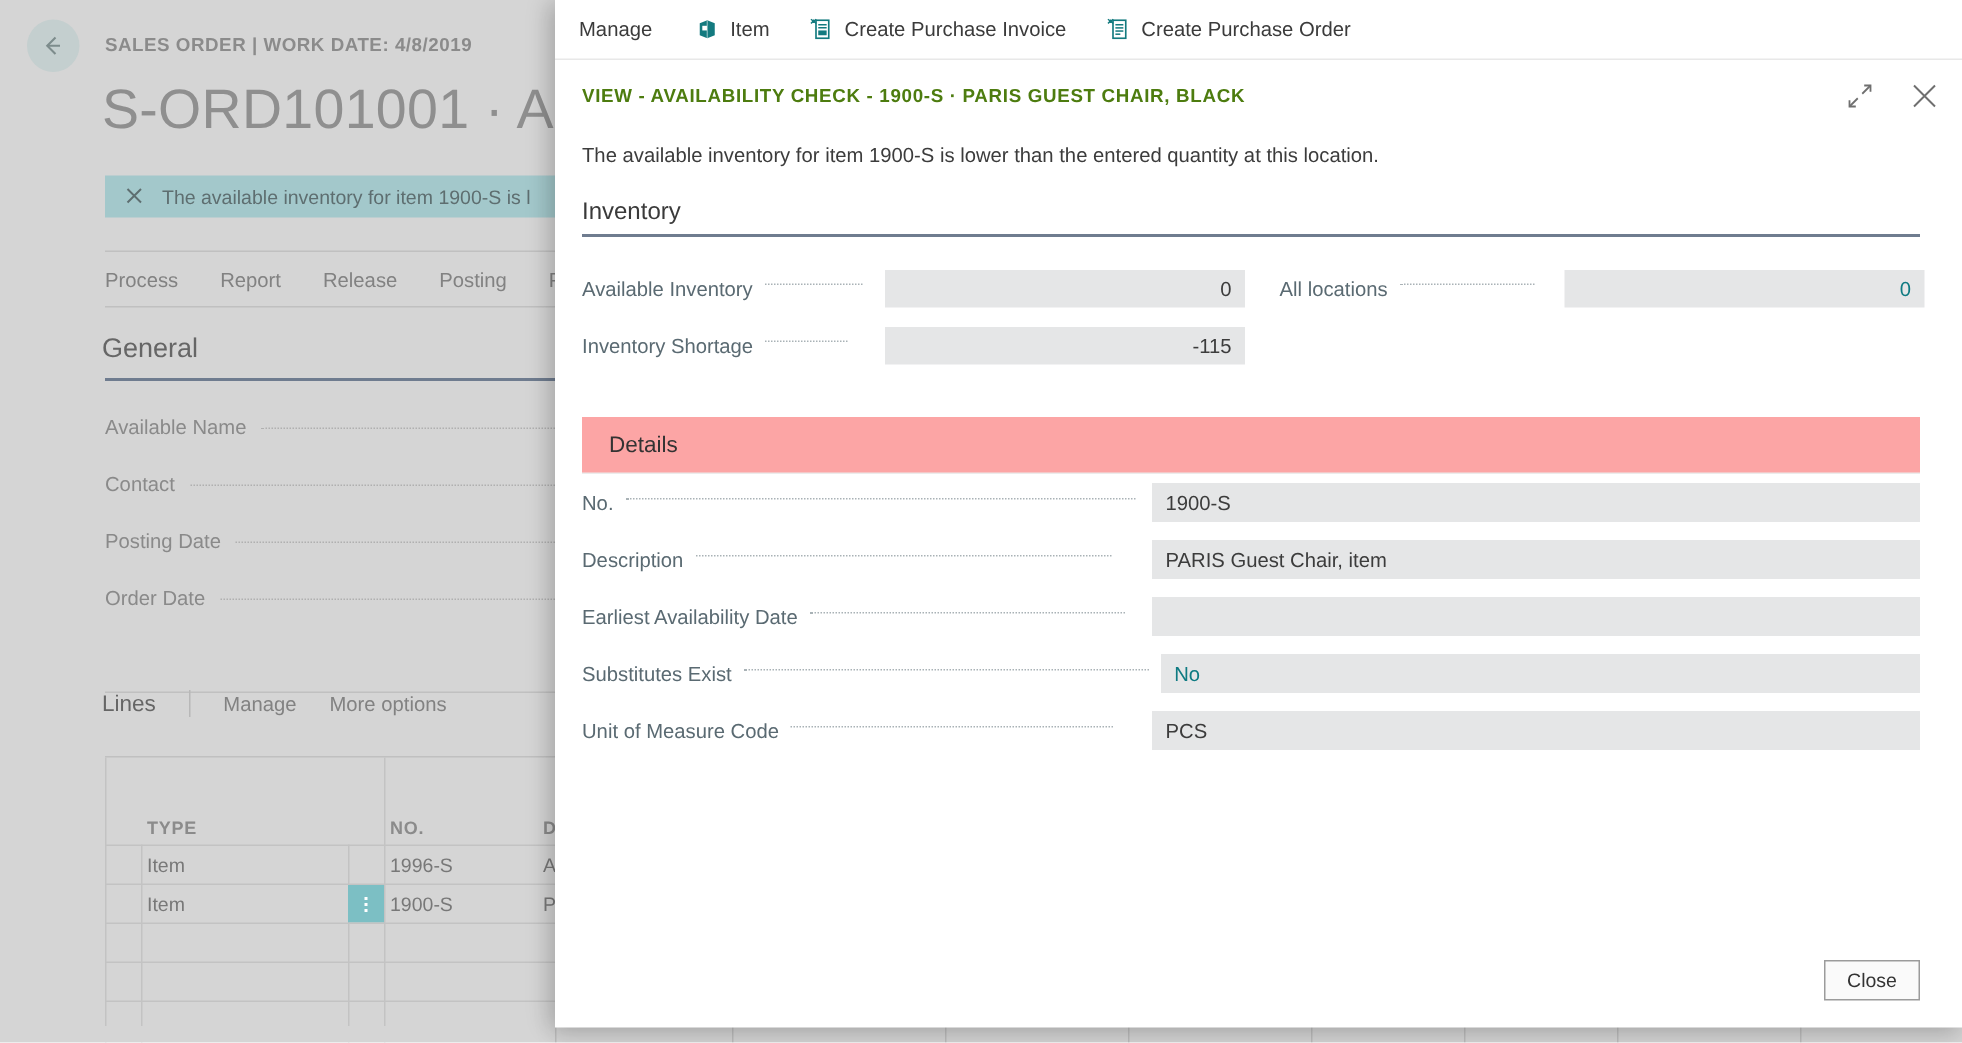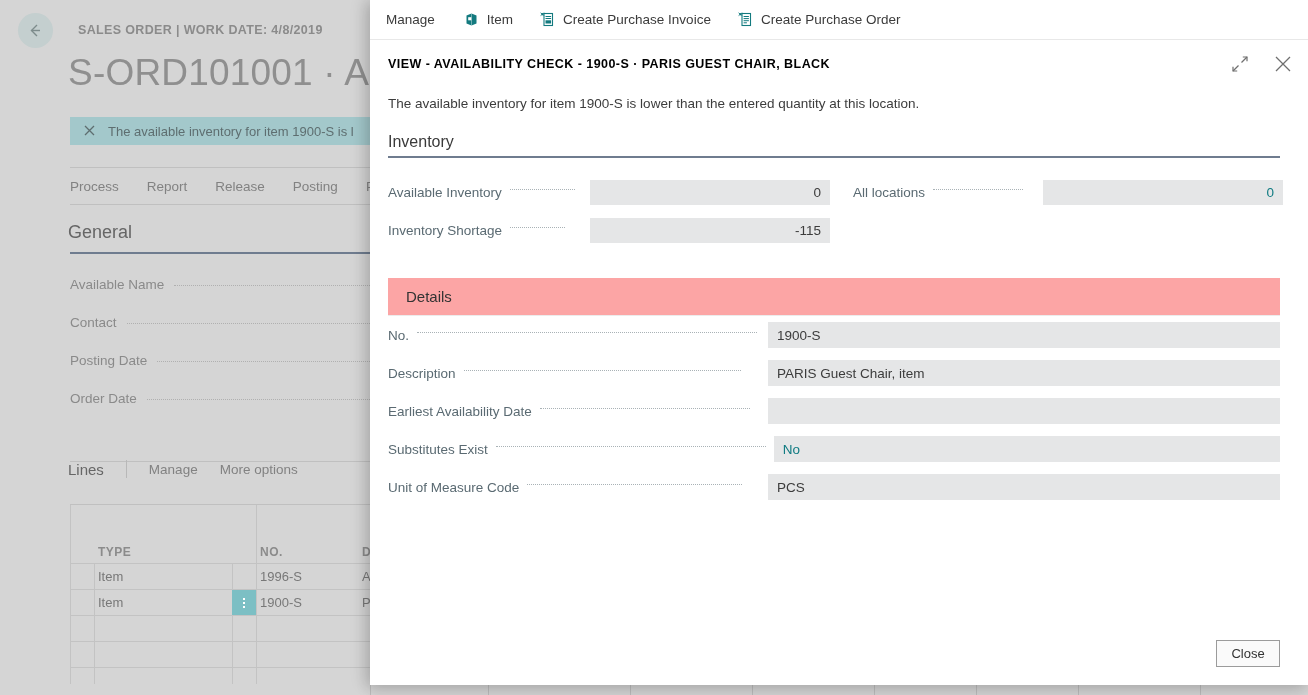--- a/index.html
+++ b/index.html
@@ -35,21 +35,21 @@
     border-radius: 50%;
     background: #c4cfcf;
     display: flex;
     align-items: center;
     justify-content: center;
   }
   .bg-back-btn svg { display: block; }
 
   .bg-crumb {
     position: absolute;
-    left: 78px;
+    left: 70px;
     top: 23px;
     font-size: 12.5px;
     letter-spacing: 0.35px;
     color: #8b8b8b;
     font-weight: 600;
     white-space: nowrap;
   }
 
   .bg-title {
     position: absolute;
@@ -303,21 +303,21 @@
     height: 47px;
     display: flex;
     align-items: center;
     padding-left: 18px;
     padding-right: 14px;
     box-sizing: border-box;
   }
   .modal-title {
     font-size: 12.5px;
     letter-spacing: 0.45px;
-    color: #000000;
+    color: #4d7c0f;
     font-weight: 600;
     white-space: nowrap;
   }
   .modal-actions {
     margin-left: auto;
     display: flex;
     align-items: center;
     gap: 22px;
   }
   .modal-actions svg { display: block; }

